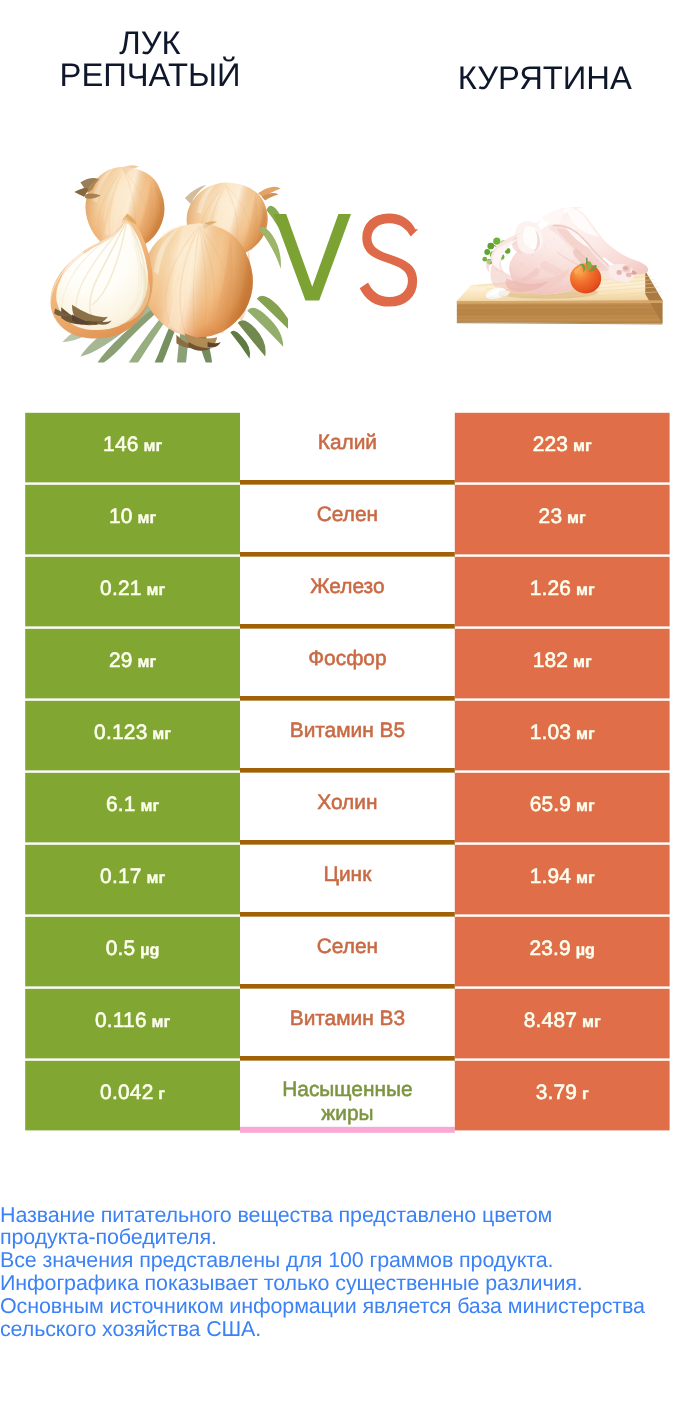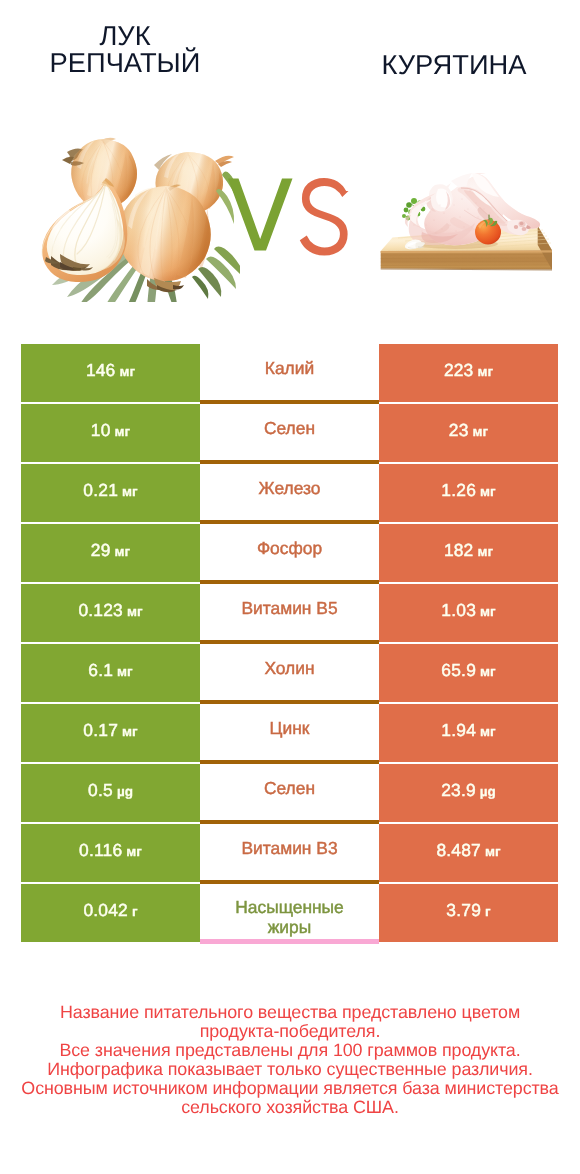--- a/index.html
+++ b/index.html
@@ -26,21 +26,21 @@
   .cellM{position:absolute;left:200px;top:0;width:179px;height:60px;display:flex;align-items:center;justify-content:center;box-sizing:border-box;
          background:#ffffff;text-align:center;}
   .cellM.bo{border-bottom:4px solid #a16207;}
   .cellM.bg{border-bottom:5px solid #f9a8d4;}
   .val{font-weight:400;font-size:17.4px;letter-spacing:0.2px;-webkit-text-stroke:0.5px currentColor;}
   .unit{font-weight:700;font-size:13.5px;margin-left:4px;-webkit-text-stroke:0.3px currentColor;}
   .lbl{font-size:17.4px;font-weight:400;line-height:19.7px;color:#C96A44;max-width:150px;display:block;-webkit-text-stroke:0.45px #C96A44;position:relative;top:-3px;}
   .lbl.green{color:#7D9540;-webkit-text-stroke:0.45px #7D9540;top:6.5px;}
 
   
-  .foot{position:absolute;left:0;top:1003px;width:580px;text-align:center;color:#ef4444;
+  .foot{position:absolute;left:0;top:1003px;width:580px;color:#3b82f6;
         font-size:17.9px;line-height:19.05px;letter-spacing:-0.1px;}
 </style>
 </head>
 <body>
 
 <div class="page">
   <div class="hdr">
     <div class="title title-l">ЛУК<br>РЕПЧАТЫЙ</div>
     <div class="title title-r">КУРЯТИНА</div>
     <div class="imgL">

